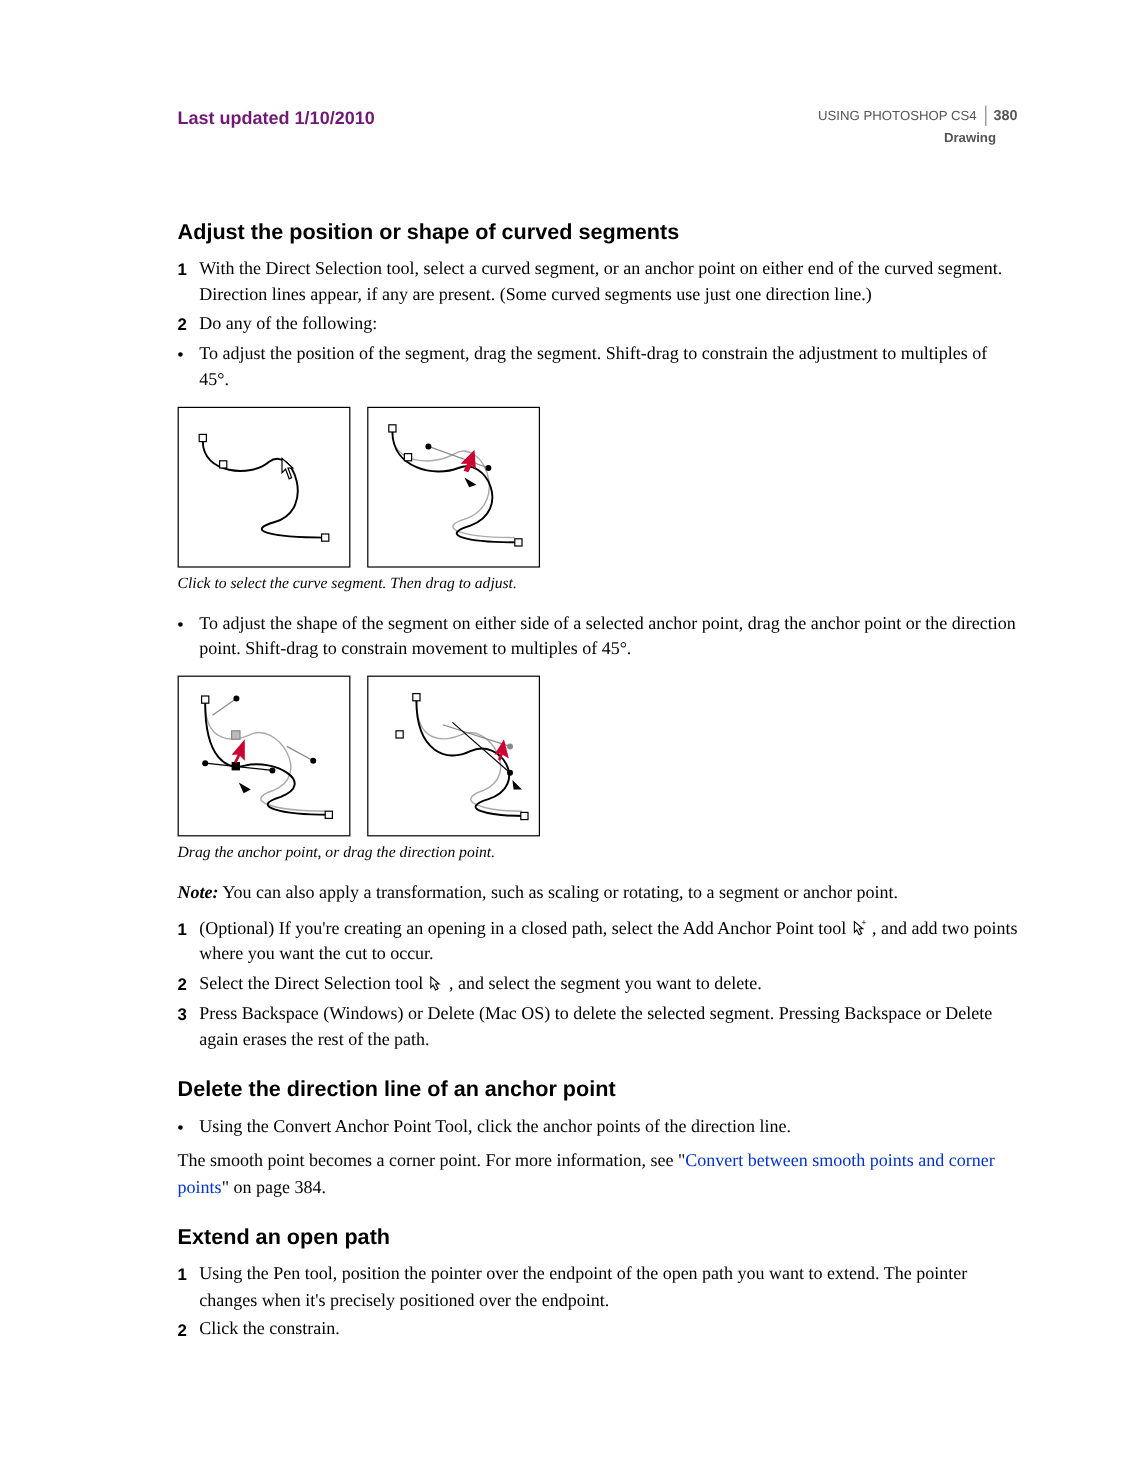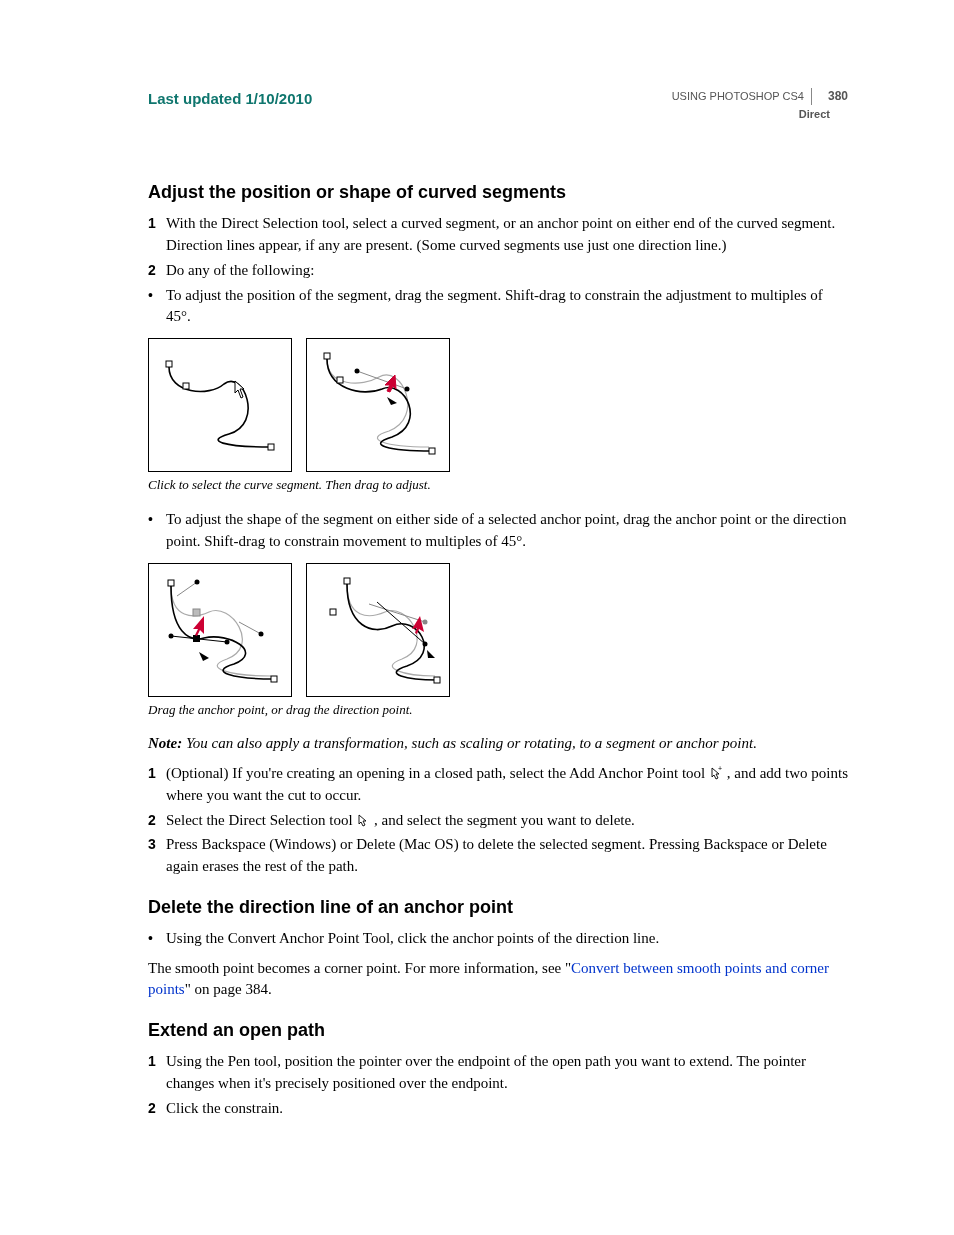--- a/index.html
+++ b/index.html
@@ -15,36 +15,36 @@
   .page {
     padding: 88px 106px 60px 148px;
   }
   .header {
     display: flex;
     justify-content: space-between;
     align-items: flex-start;
     margin-bottom: 56px;
   }
   .header-left {
-    color: #0f766e;
+    color: #701a75;
     font-family: "Myriad Pro", "Segoe UI", Arial, sans-serif;
     font-weight: 600;
     font-size: 15px;
   }
   .header-right {
     text-align: right;
     font-family: "Myriad Pro", "Segoe UI", Arial, sans-serif;
     font-size: 11px;
     color: #555;
   }
   .hr-line1 { display: inline-block; }
   .hr-pagebox {
     display: inline-block;
     border-left: 1px solid #888;
-    padding-left: 16px;
+    padding-left: 6px;
     margin-left: 4px;
     font-weight: 700;
     font-size: 12px;
   }
   .hr-line2 {
     display: block;
     font-weight: 700;
     margin-top: 2px;
     padding-right: 18px;
   }
@@ -91,21 +91,20 @@
     font-style: italic;
     font-size: 13px;
     margin: 3px 0 14px 0;
   }
   p.para { margin: 8px 0; }
   .note-label {
     font-style: italic;
     font-weight: 700;
   }
   .note-text {
-    font-style: italic;
   }
   a.link { color: #0033cc; text-decoration: none; }
   svg { display: block; }
   .inline-icon {
     display: inline-block;
     vertical-align: -2px;
     width: 14px;
     height: 14px;
   }
 </style>
@@ -114,21 +113,21 @@
 
 <div class="page">
 
   <div class="header">
     <div class="header-left">Last updated 1/10/2010</div>
     <div class="header-right">
       <div>
         <span class="hr-line1">USING PHOTOSHOP CS4</span>
         <span class="hr-pagebox">380</span>
       </div>
-      <span class="hr-line2">Direct</span>
+      <span class="hr-line2">Drawing</span>
     </div>
   </div>
 
   <h2 class="section">Adjust the position or shape of curved segments</h2>
   <ol class="steps">
     <li class="step"><span class="num">1</span><span>With the Direct Selection tool, select a curved segment, or an anchor point on either end of the curved segment. Direction lines appear, if any are present. (Some curved segments use just one direction line.)</span></li>
     <li class="step"><span class="num">2</span><span>Do any of the following:</span></li>
     <li class="bul"><span class="dot">•</span><span>To adjust the position of the segment, drag the segment. Shift-drag to constrain the adjustment to multiples of 45°.</span></li>
   </ol>
 

